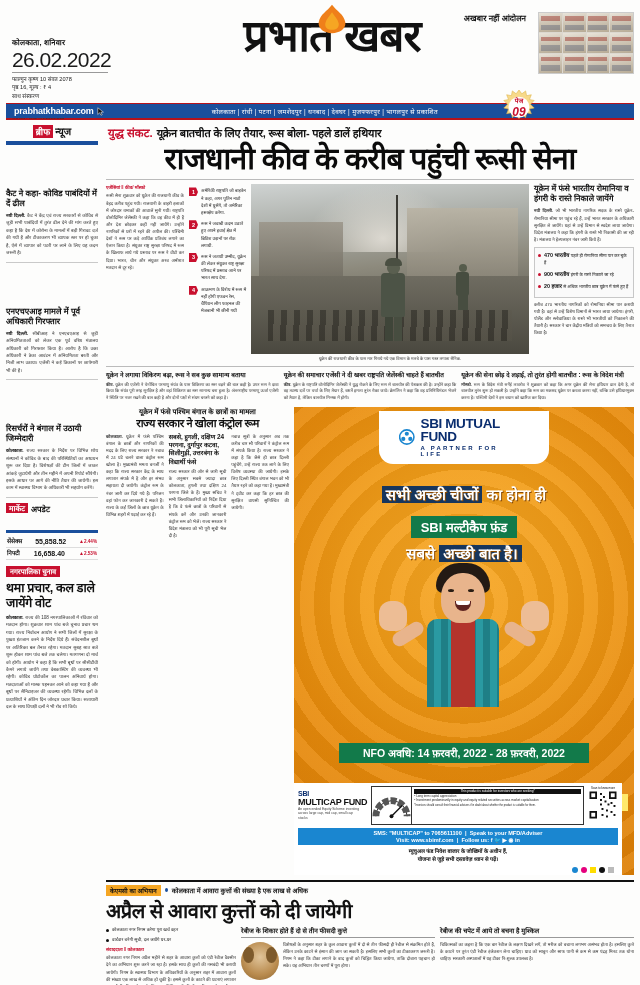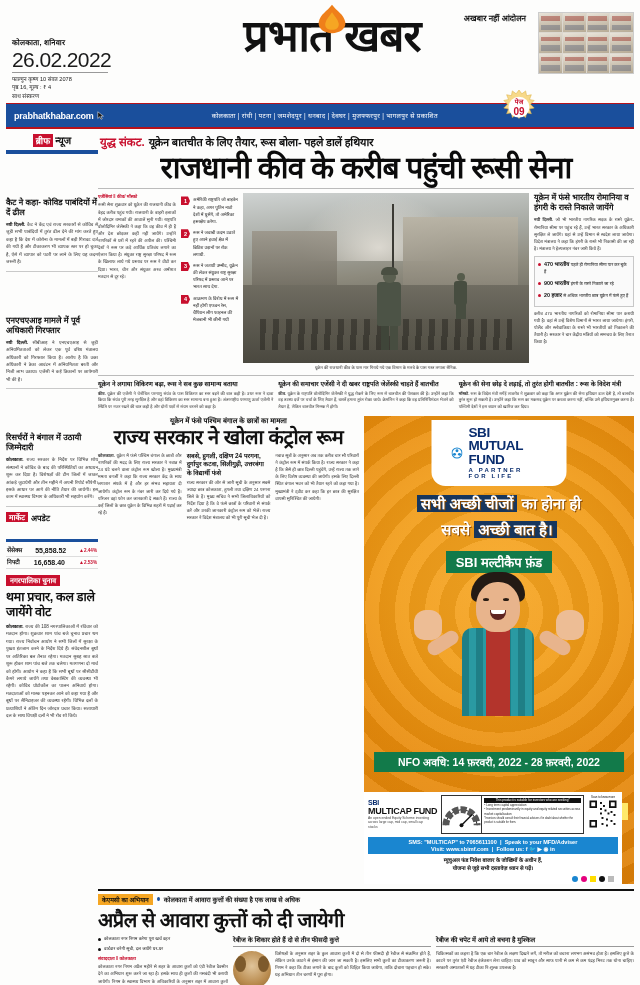--- a/index.html
+++ b/index.html
@@ -42,38 +42,38 @@
     font-size: 8px; font-weight: bold; color: #111;
   }
   .mast-right { width: 96px; height: 62px; margin-top: 4px; overflow: hidden; border: 1px solid #ccc; }
   .thumbgrid { display: grid; grid-template-columns: repeat(4,1fr); grid-template-rows: repeat(3,1fr); width: 100%; height: 100%; gap: 1px; background: #dcd8d0; }
   .thumbgrid div { background: linear-gradient(170deg,#e9e4da,#cfc6b6 45%,#b7ab96); position: relative; }
   .thumbgrid div::after { content:''; position:absolute; left:8%; top:18%; width:84%; height:22%; background: rgba(150,40,30,.45); }
   .thumbgrid div::before { content:''; position:absolute; left:8%; bottom:10%; width:84%; height:30%; background: rgba(70,80,110,.35); }
 
   
   .navbar {
-    height: 24px; background: #1a4f9c; display: flex; align-items: center;
+    height: 15px; background: #1a4f9c; display: flex; align-items: center;
     margin-top: 3px; position: relative; border-top: 1px solid #b5121b;
   }
   .nav-site { color: #fff; font-size: 9px; font-weight: bold; padding-left: 8px; letter-spacing: -.2px; }
   .nav-cursor { display:inline-block; margin-left:3px; width:9px; height:9px; vertical-align:-1px; }
   .nav-cities { flex: 1; text-align: center; color: #fff; font-size: 6.4px; letter-spacing: .3px; padding-right: 90px; }
   .navbar-under { height: 2px; background: #b5121b; }
   .page-badge {
     position: absolute; right: 96px; top: -14px; width: 38px; height: 34px;
     display: flex; flex-direction: column; align-items: center; justify-content: center;
     color: #1a4f9c; z-index: 5;
   }
   .page-badge .pb-sun { position:absolute; inset:0; }
   .page-badge .pb-t { font-size: 6.5px; font-weight: bold; position: relative; color:#c8102e; }
-  .page-badge .pb-n { font-size: 10px; font-weight: bold; position: relative; color:#c8102e; }
-
-  
-  .body-grid { display: flex; gap: 0; margin-top: 4px; height: 848px; }
+  .page-badge .pb-n { font-size: 12px; font-weight: bold; position: relative; color:#c8102e;font-style:italic; }
+
+  
+  .body-grid { display: flex; gap: 8px; margin-top: 4px; height: 848px; }
   .col-left { width: 92px; }
   .col-main { flex: 1; }
 
   
   .brief-hd { display:flex; align-items:center; justify-content:center; gap:2px; margin-bottom:3px; }
   .brief-hd .r { background:#c8102e; color:#fff; font-size:9px; font-weight:bold; padding:0 3px; }
   .brief-hd .k { color:#111; font-size:10px; font-weight:bold; }
   .brief-bar { height:4px; background:#1a4f9c; margin-bottom:4px; }
   .lhead { font-size: 8.2px; font-weight: bold; color: #111; line-height: 1.22; margin-bottom: 3px; margin-top: 44px; }
   .ldek { font-size: 4.6px; color:#333; line-height:1.62; text-align: justify; }
@@ -159,23 +159,23 @@
 
   
   .sub4 { display:flex; gap:5px; margin-top:5px; border-top:1px solid #bbb; padding-top:4px; }
   .sub4 > div { flex:1; }
   .sub4-hd { font-size:6.4px; font-weight:bold; color:#111; line-height:1.3; margin-bottom:2px; }
   .sub4-bd { font-size:4.2px; color:#333; line-height:1.6; text-align:justify; }
 
   
   .mid { display:flex; gap:5px; margin-top:5px; }
   .mid-left { flex:1; }
-  .mid-right { width: 270px; }
+  .mid-right { width: 340px; }
   .mid-kick { font-size:7px; color:#111; text-align:center; font-weight:bold; }
-  .mid-head { font-size:20px; font-weight:bold; color:#111; text-align:center; line-height:1.15; letter-spacing:-.4px; margin:1px 0 3px 0; }
+  .mid-head { font-size:11px; font-weight:bold; color:#111; text-align:center; line-height:1.15; letter-spacing:-.4px; margin:1px 0 3px 0; }
   .mid-cols { display:flex; gap:5px; }
   .mid-cols > div { flex:1; }
 
   
   .sbiad { width:100%; height:468px; position:relative; overflow:hidden;
     background: radial-gradient(circle at 50% 34%, #f6a623 0%, #f29d18 30%, #e98c0c 58%, #dd7f06 100%); }
   .sbi-swirl { position:absolute; inset:0;
     background: repeating-radial-gradient(circle at 50% 42%, rgba(255,255,255,.08) 0 14px, rgba(0,0,0,.05) 14px 30px); }
   .sbi-logo-wrap { position:absolute; left:50%; transform:translateX(-50%); top:4px;
     background:#fff; border-radius:0 0 14px 14px; padding:6px 26px 7px 20px; display:flex; align-items:center; gap:6px; }
@@ -490,24 +490,24 @@
               <div class="sbi-txt">
                 <div class="l1">SBI MUTUAL FUND</div>
                 <div class="l2">A PARTNER FOR LIFE</div>
               </div>
             </div>
 
             <div class="sbi-line" style="margin-top:78px;">
               <span class="sbi-hl"><span class="box">सभी अच्छी चीजों</span> <span>का होना ही</span></span>
             </div>
             <div class="sbi-line">
+              <span class="sbi-fund">SBI मल्टीकैप फ़ंड</span>
+            </div>
+            <div class="sbi-line">
               <span class="sbi-hl"><span>सबसे</span> <span class="box">अच्छी बात है।</span></span>
-            </div>
-            <div class="sbi-line">
-              <span class="sbi-fund">SBI मल्टीकैप फ़ंड</span>
             </div>
 
             <div class="sbi-chair"></div>
             <div class="sbi-man">
               <div class="man-hand l"></div>
               <div class="man-hand r"></div>
               <div class="man-arm l"></div>
               <div class="man-arm r"></div>
               <div class="man-shirt"></div>
               <div class="man-hair"></div>

